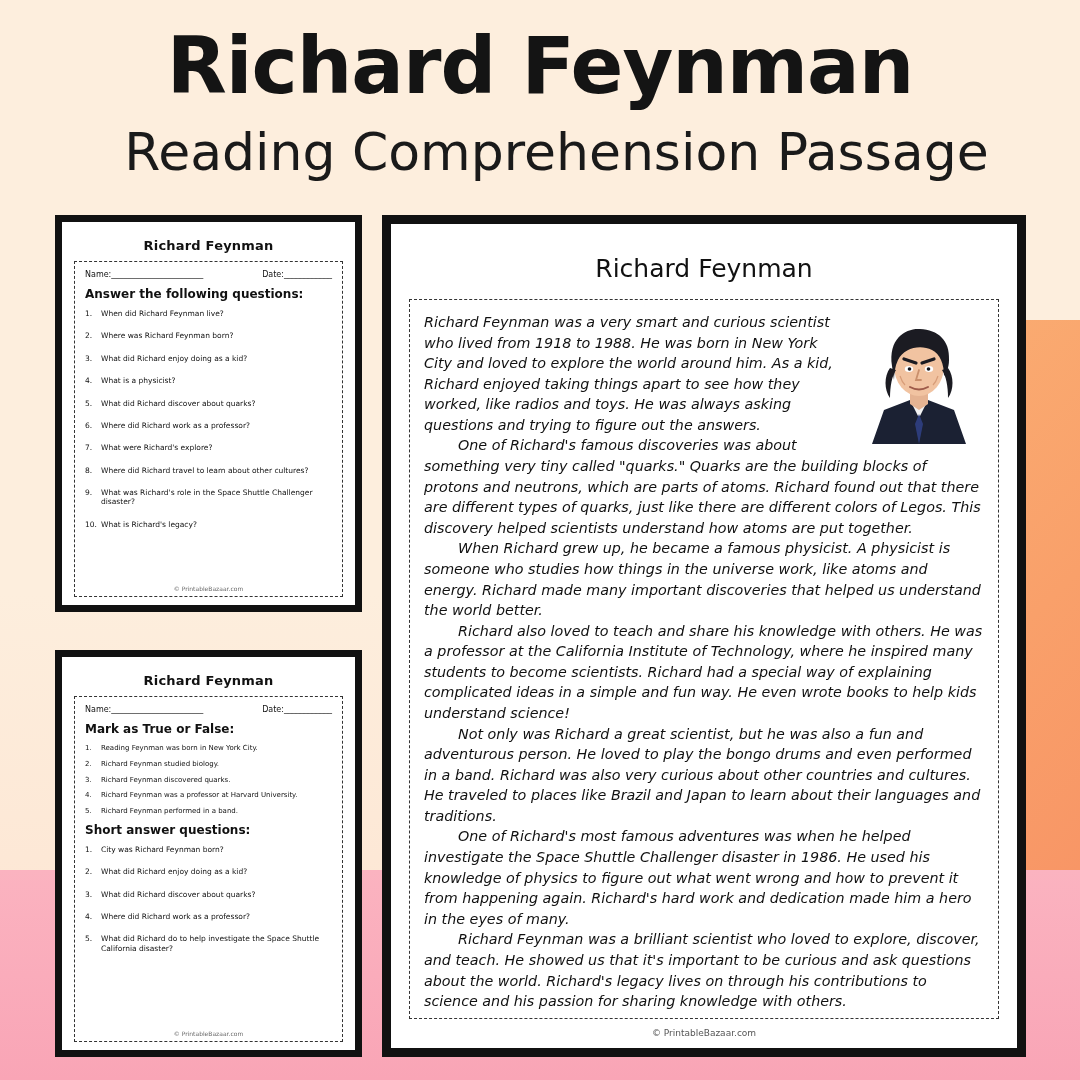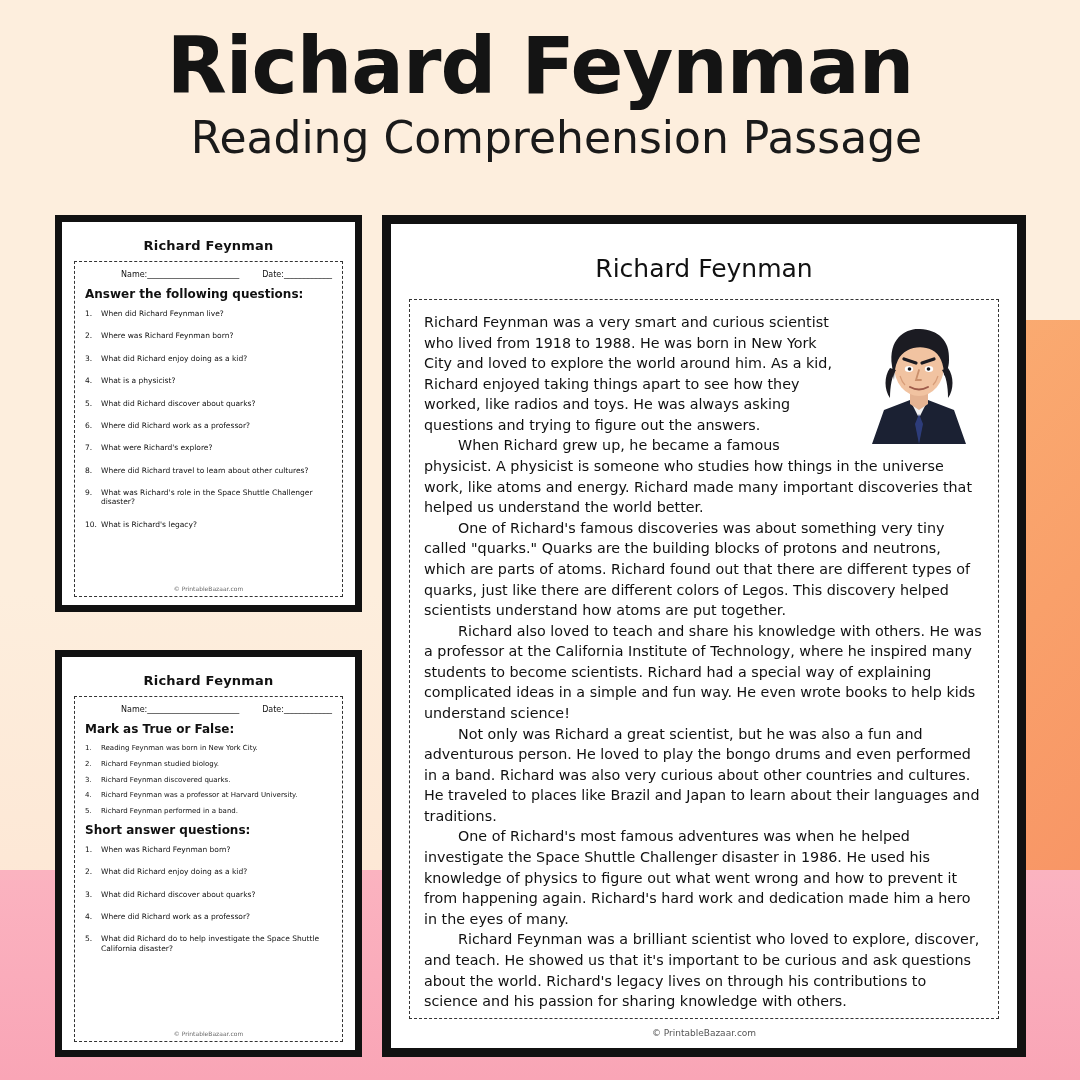--- a/index.html
+++ b/index.html
@@ -43,24 +43,24 @@
     font-family: "DejaVu Sans", sans-serif;
     font-size: 78px;
     font-weight: 700;
     letter-spacing: -1px;
     color: #141414;
     margin-top: 26px;
     line-height: 1.05;
   }
   #sub-title {
     font-family: "DejaVu Sans", sans-serif;
-    font-size: 44px;
+    font-size: 52px;
     font-weight: 400;
     color: #1a1a1a;
-    margin-top: 6px;
+    margin-top: 16px;
     line-height: 1.1;
     padding-left: 33px;
   }
 
   
   .sheet {
     position: absolute;
     background: #ffffff;
     border: 7px solid #111111;
     z-index: 4;
@@ -81,21 +81,21 @@
   }
   .dashed-box {
     border: 1px dashed #333;
     flex: 1;
     padding: 8px 10px 6px 10px;
     position: relative;
     display: flex; flex-direction: column;
   }
   .namedate {
     display: flex; justify-content: space-between;
-    font-size: 8px; color: #111; margin-bottom: 8px; margin-left: 36px;
+    font-size: 8px; color: #111; margin-bottom: 8px;
   }
   .namedate .nd-line { white-space: nowrap; }
   .prompt {
     font-size: 12px; font-weight: 700; color: #111; margin-bottom: 8px;
   }
   .qlist { list-style: none; margin: 0; padding: 0; }
   .qrow { display: flex; font-size: 7.5px; color: #111; margin-bottom: 13px; line-height: 1.25; }
   .qnum { width: 16px; flex: 0 0 16px; }
   .qtext { flex: 1; }
   .tf-row { display: flex; font-size: 7px; color: #111; margin-bottom: 7px; line-height: 1.25; }
@@ -123,20 +123,21 @@
     margin: 14px 0 16px 0;
   }
   #passage-box {
     border: 1px dashed #333;
     flex: 1;
     padding: 12px 14px 10px 14px;
     font-size: 14.3px;
     line-height: 1.44;
     color: #111;
     overflow: hidden;
+    font-style: italic;
   }
   #portrait {
     float: right;
     width: 130px; height: 130px;
     margin: 2px 0 6px 12px;
     background: #0e1422;
     position: relative;
     overflow: hidden;
   }
   .passage-p { margin: 0 0 0 0; text-indent: 34px; text-align: left; }
@@ -244,21 +245,21 @@
           </li>
         <li class="tf-row">
             <span class="qnum">5.</span>
             <span class="qtext">Richard Feynman performed in a band.</span>
           </li>
       </ol>
       <div class="prompt" style="">Short answer questions:</div>
       <ol class="qlist">
         <li class="qrow">
             <span class="qnum">1.</span>
-            <span class="qtext">When was Richard Feynman born?</span>
+            <span class="qtext">City was Richard Feynman born?</span>
           </li>
         <li class="qrow">
             <span class="qnum">2.</span>
             <span class="qtext">What did Richard enjoy doing as a kid?</span>
           </li>
         <li class="qrow">
             <span class="qnum">3.</span>
             <span class="qtext">What did Richard discover about quarks?</span>
           </li>
         <li class="qrow">
@@ -309,22 +310,22 @@
           <path d="M65 56 L62 66 L67 66" stroke="#c98f6c" stroke-width="1.8" fill="none" stroke-linecap="round"></path>
 
           <path d="M56 73 Q65 78 74 73" stroke="#9d5a49" stroke-width="2" fill="none" stroke-linecap="round"></path>
 
           <path d="M46 62 Q48 68 51 71" stroke="#d79c78" stroke-width="1.2" fill="none"></path>
           <path d="M84 62 Q82 68 79 71" stroke="#d79c78" stroke-width="1.2" fill="none"></path>
         </svg>
       </div>
 
       <p class="passage-p first">Richard Feynman was a very smart and curious scientist who lived from 1918 to 1988. He was born in New York City and loved to explore the world around him. As a kid, Richard enjoyed taking things apart to see how they worked, like radios and toys. He was always asking questions and trying to figure out the answers.</p>
+      <p class="passage-p">One of Richard's famous discoveries was about something very tiny called "quarks." Quarks are the building blocks of protons and neutrons, which are parts of atoms. Richard found out that there are different types of quarks, just like there are different colors of Legos. This discovery helped scientists understand how atoms are put together.</p>
       <p class="passage-p">When Richard grew up, he became a famous physicist. A physicist is someone who studies how things in the universe work, like atoms and energy. Richard made many important discoveries that helped us understand the world better.</p>
-      <p class="passage-p">One of Richard's famous discoveries was about something very tiny called "quarks." Quarks are the building blocks of protons and neutrons, which are parts of atoms. Richard found out that there are different types of quarks, just like there are different colors of Legos. This discovery helped scientists understand how atoms are put together.</p>
       <p class="passage-p">Richard also loved to teach and share his knowledge with others. He was a professor at the California Institute of Technology, where he inspired many students to become scientists. Richard had a special way of explaining complicated ideas in a simple and fun way. He even wrote books to help kids understand science!</p>
       <p class="passage-p">Not only was Richard a great scientist, but he was also a fun and adventurous person. He loved to play the bongo drums and even performed in a band. Richard was also very curious about other countries and cultures. He traveled to places like Brazil and Japan to learn about their languages and traditions.</p>
       <p class="passage-p">One of Richard's most famous adventures was when he helped investigate the Space Shuttle Challenger disaster in 1986. He used his knowledge of physics to figure out what went wrong and how to prevent it from happening again. Richard's hard work and dedication made him a hero in the eyes of many.</p>
       <p class="passage-p">Richard Feynman was a brilliant scientist who loved to explore, discover, and teach. He showed us that it's important to be curious and ask questions about the world. Richard's legacy lives on through his contributions to science and his passion for sharing knowledge with others.</p>
     </div>
     <div id="passage-credit">© PrintableBazaar.com</div>
   </div>
 </div>
 
 </body></html>

